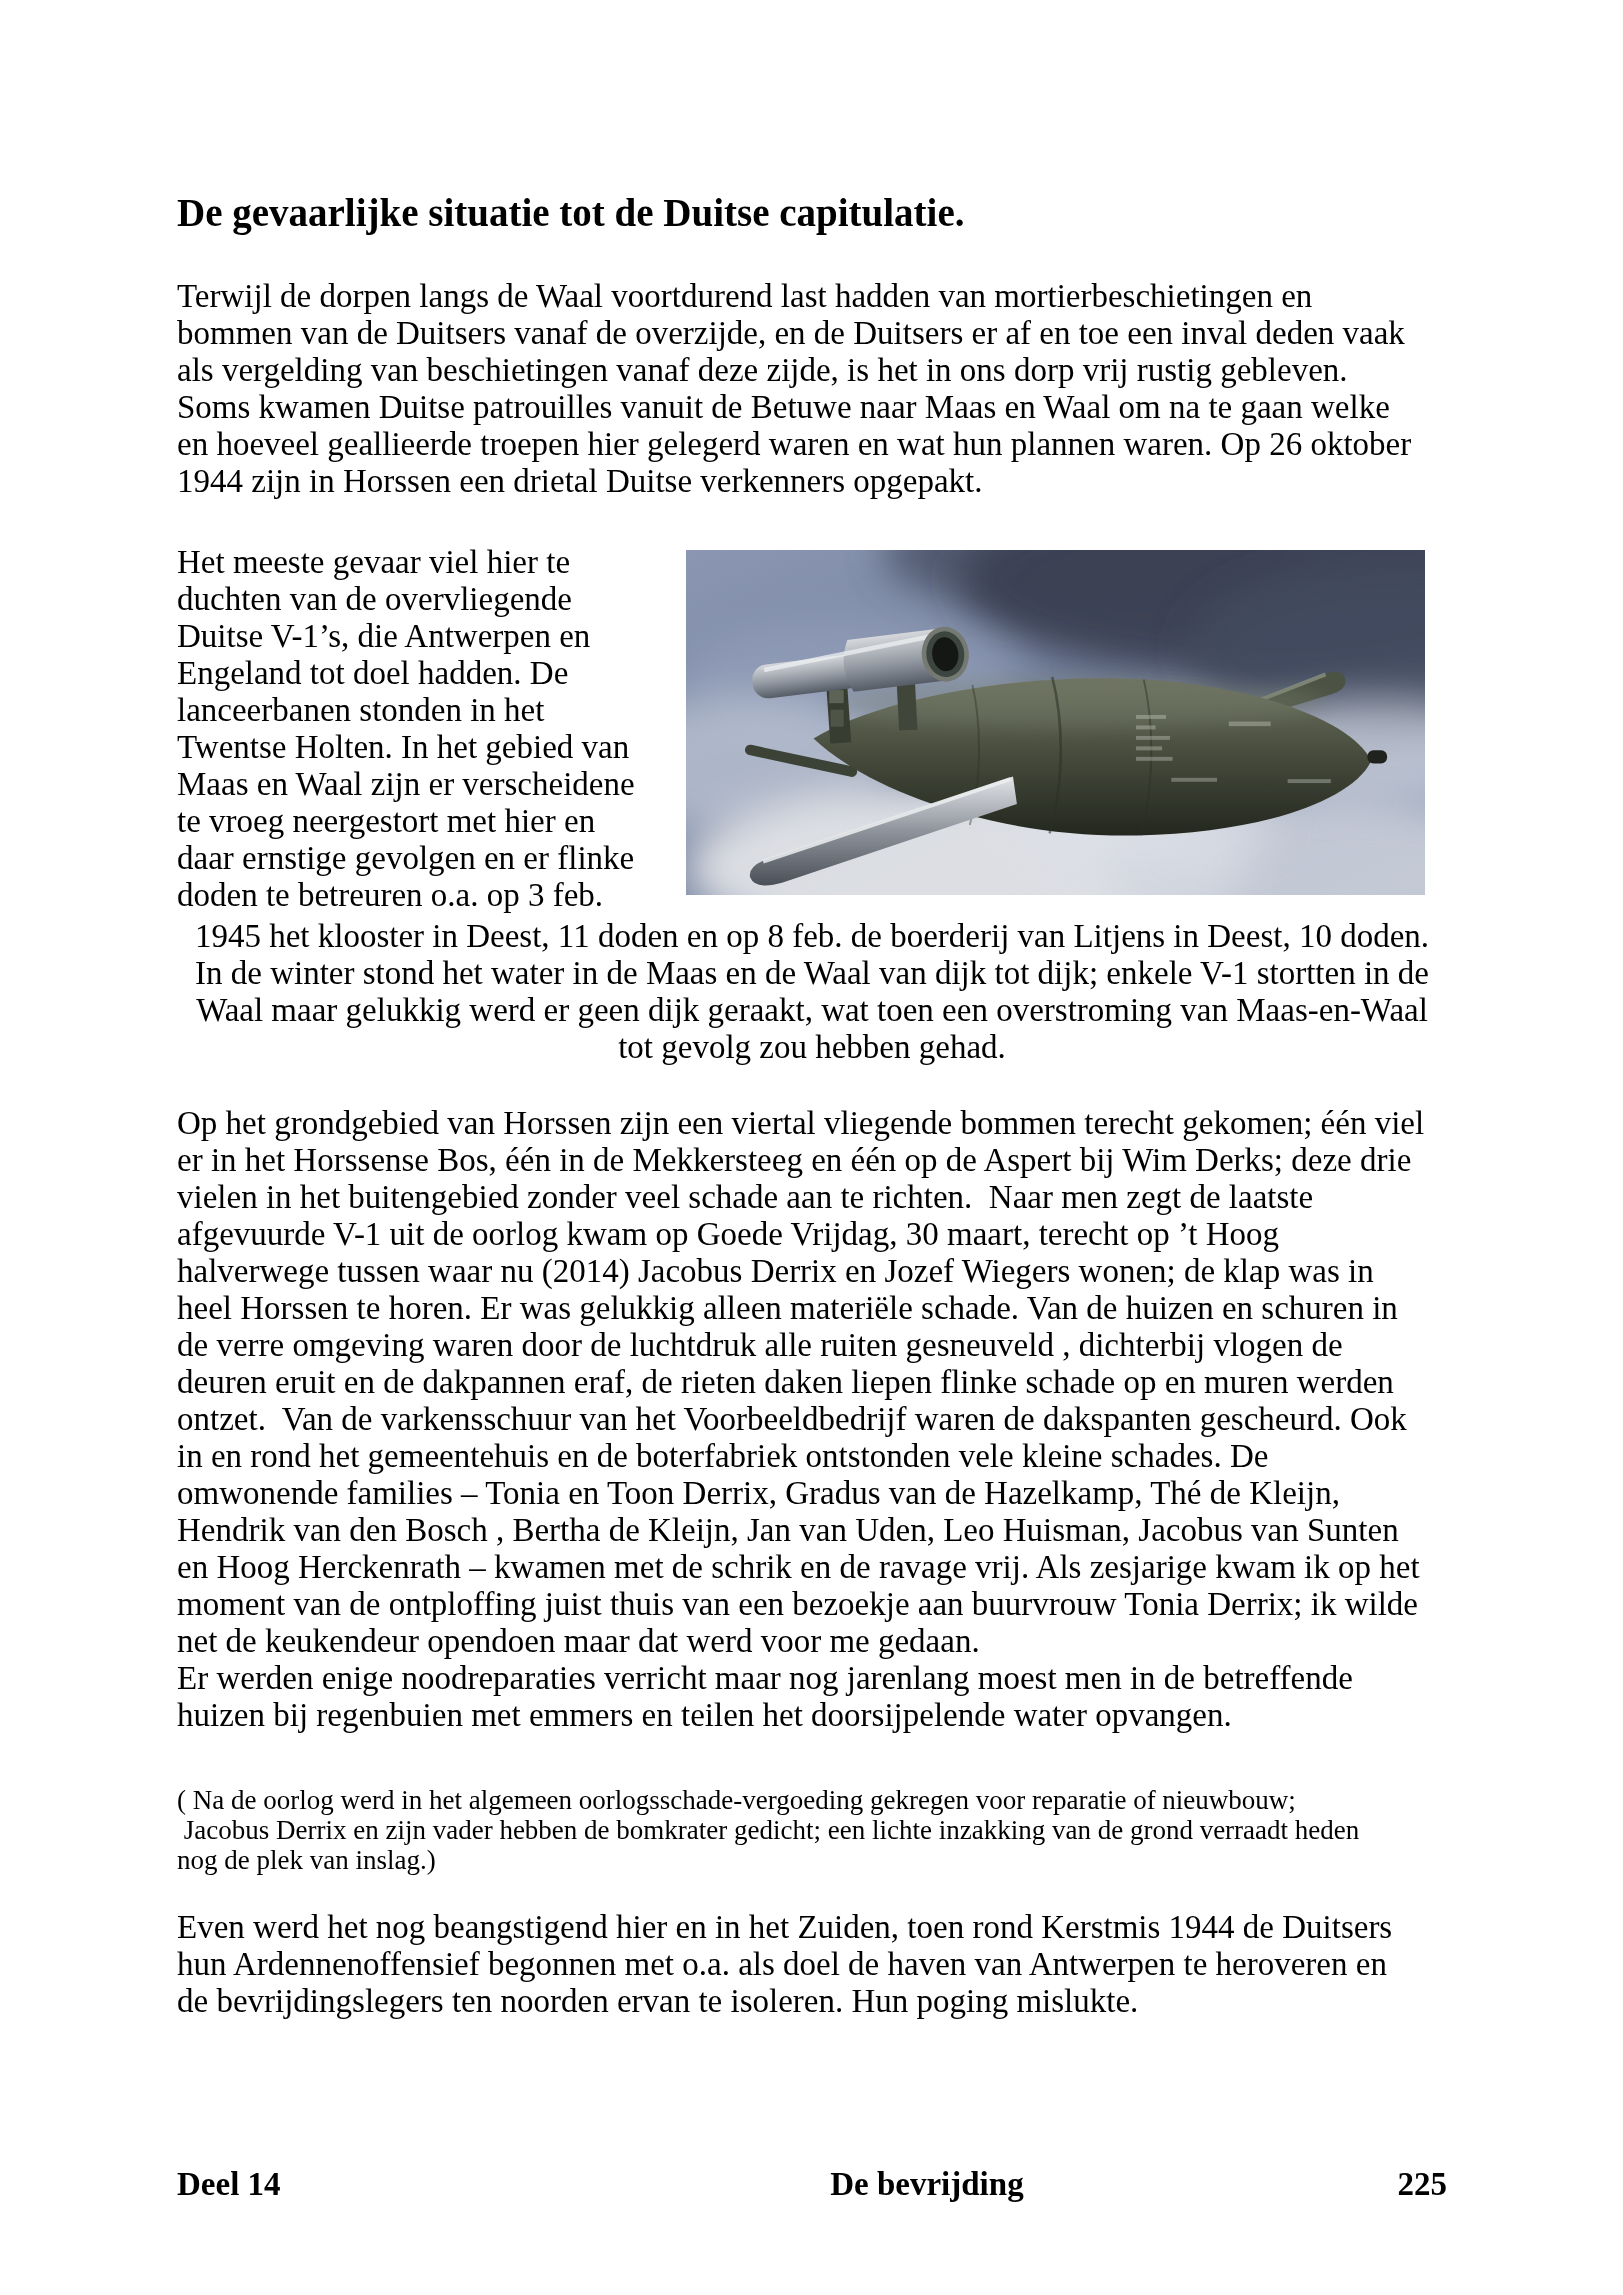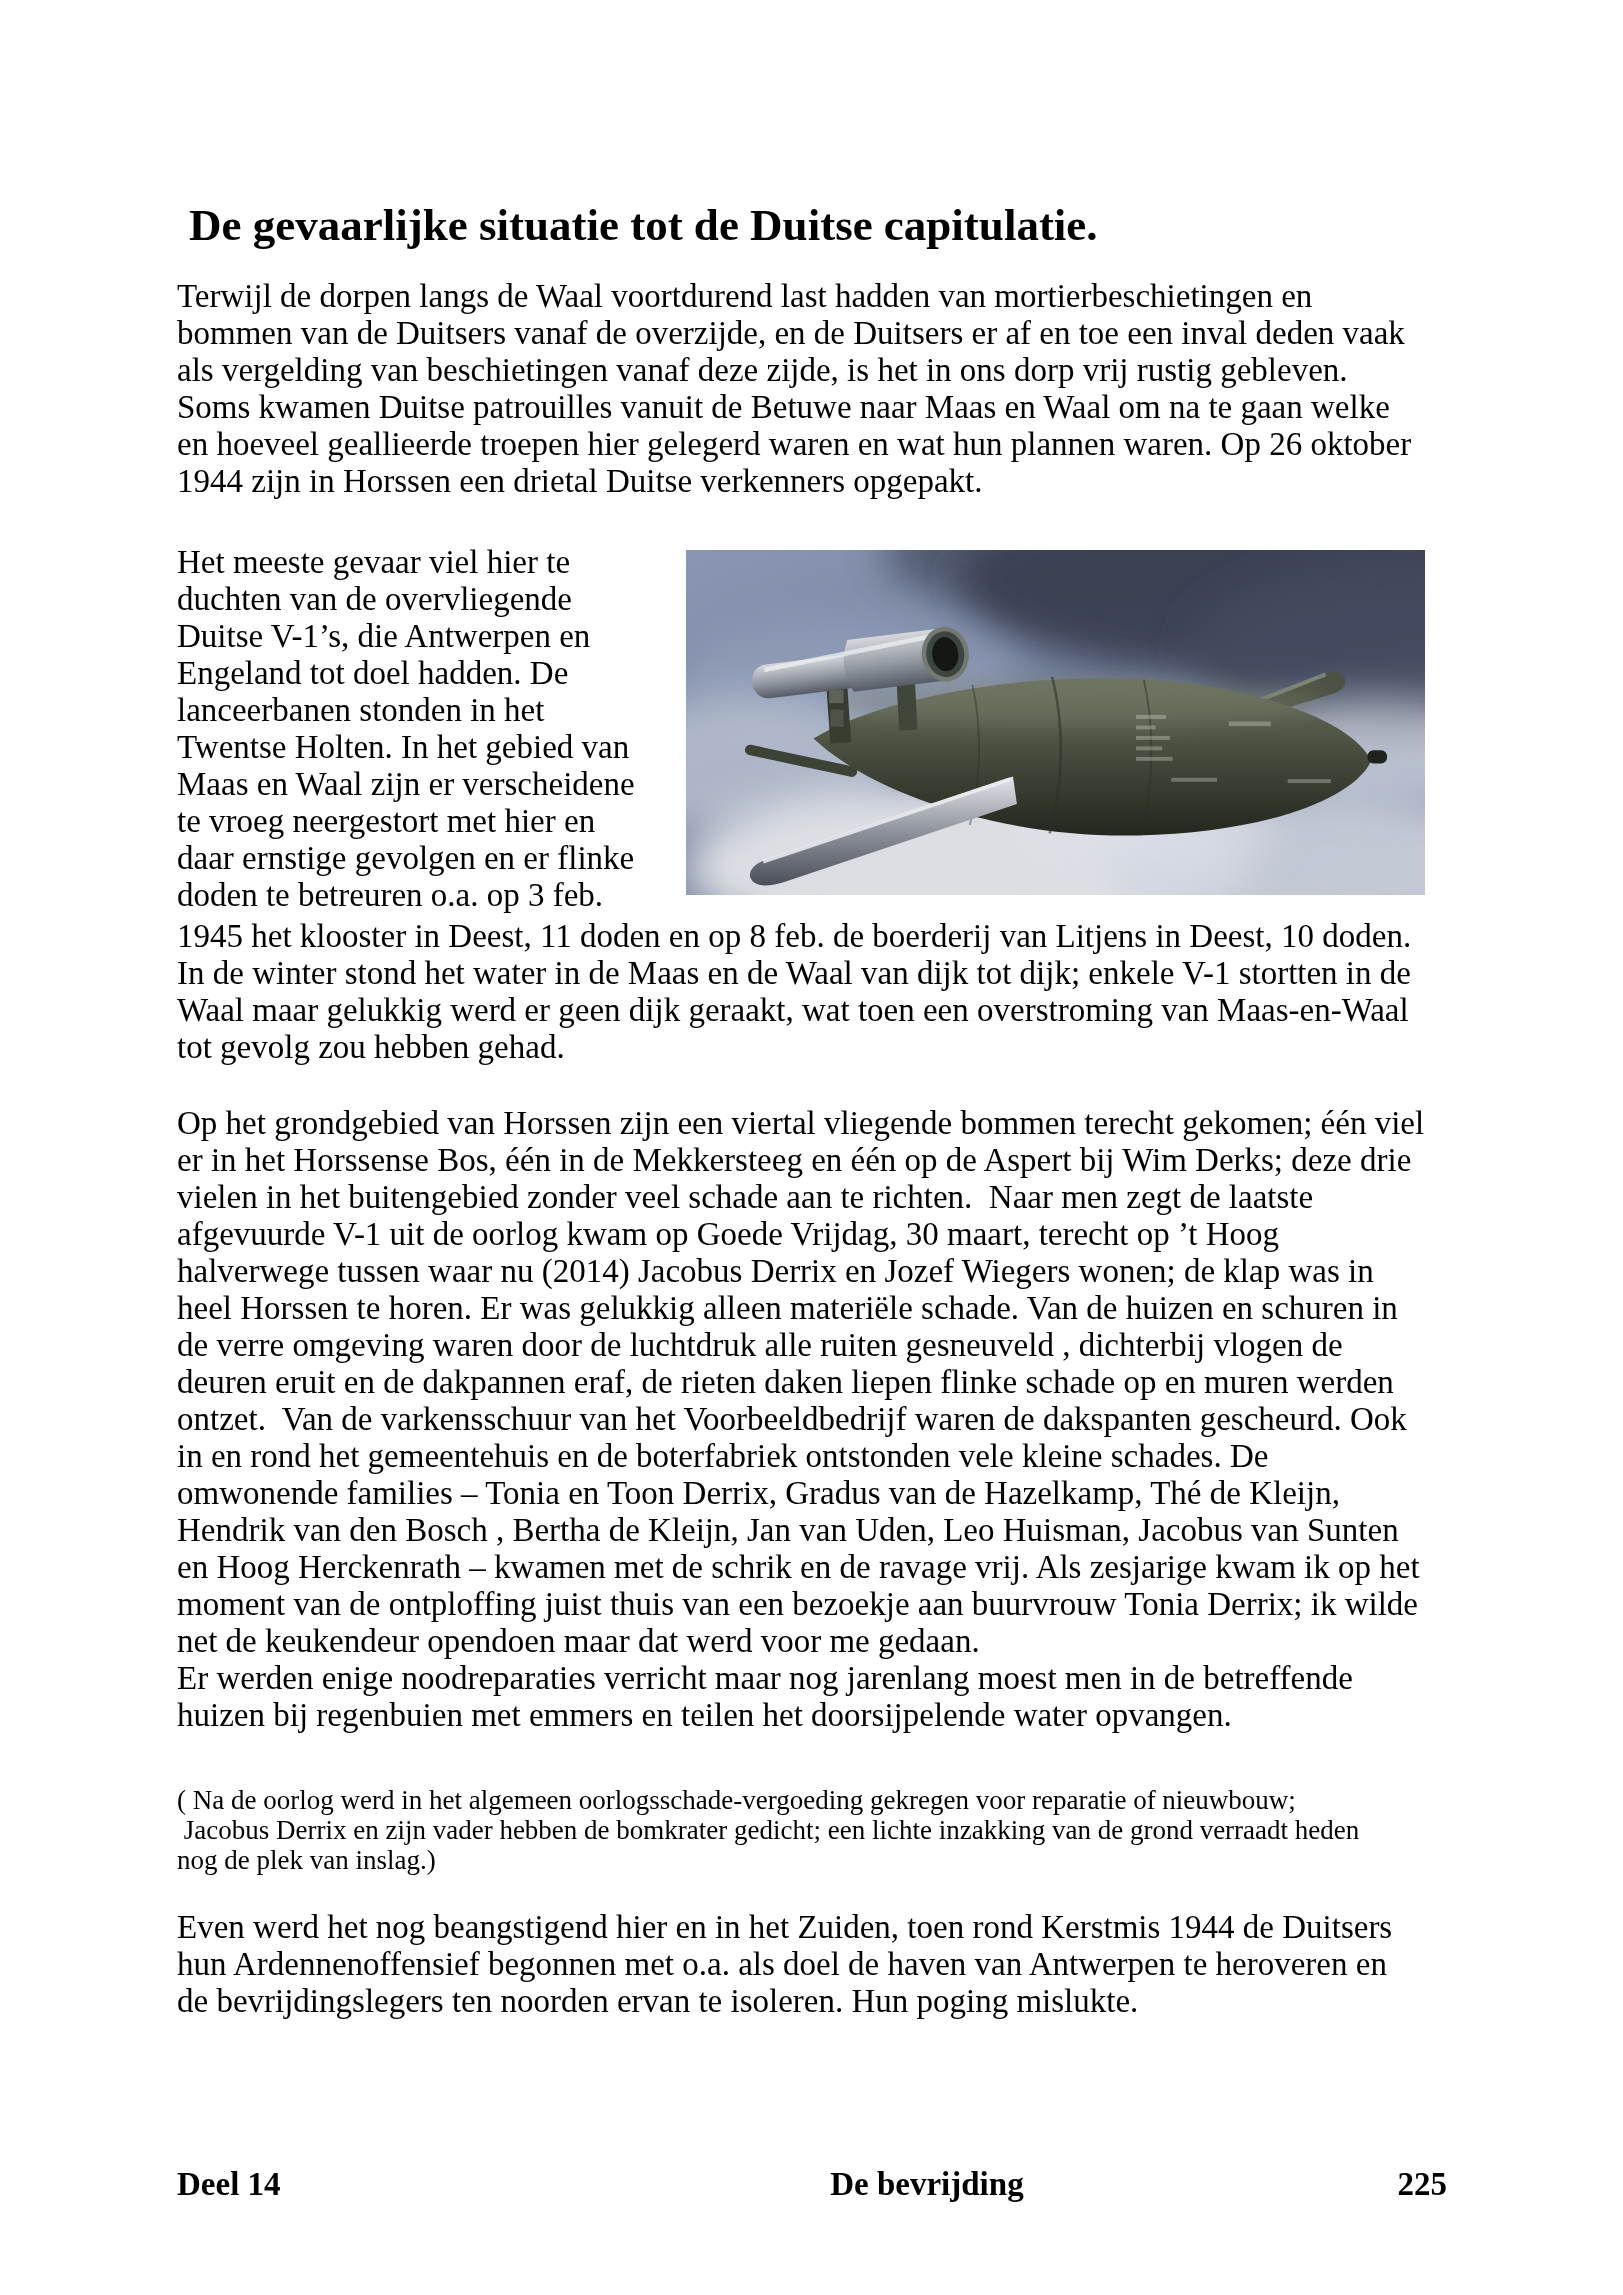--- a/index.html
+++ b/index.html
@@ -8,33 +8,33 @@
     width:1623px;height:2295px;
     background:#ffffff;
     font-family:"Liberation Serif","DejaVu Serif",serif;
     color:#000;
     margin:0 auto;
     overflow:hidden;
   }
   .abs{position:absolute;left:177px;width:1270px;}
   .title{
     top:190px;
-    font-size:45px;
+    font-size:39px;
     font-weight:bold;
     line-height:46px;
-    margin:12px;
+    margin:0;
   }
   .body-block{font-size:33px;line-height:37px;}
   .line{white-space:pre;}
   .p1{top:278px;}
   .media-row{top:544px;display:flex;justify-content:flex-start;align-items:flex-start;}
   .leftcol{width:509px;font-size:33px;line-height:37px;}
   .photo{width:739px;height:345px;margin-top:5.9px;flex:none;}
   .photo svg{display:block;width:100%;height:100%;}
-  .p2cont{top:918px;}
+  .p2cont{top:918px;text-align:center;}
   .p3{top:1105px;}
   .note{top:1785px;font-size:27px;line-height:30px;}
   .p4{top:1909px;}
   .footer{
     top:2166px;
     display:flex;
     font-size:33px;
     font-weight:bold;
     line-height:37px;
   }

